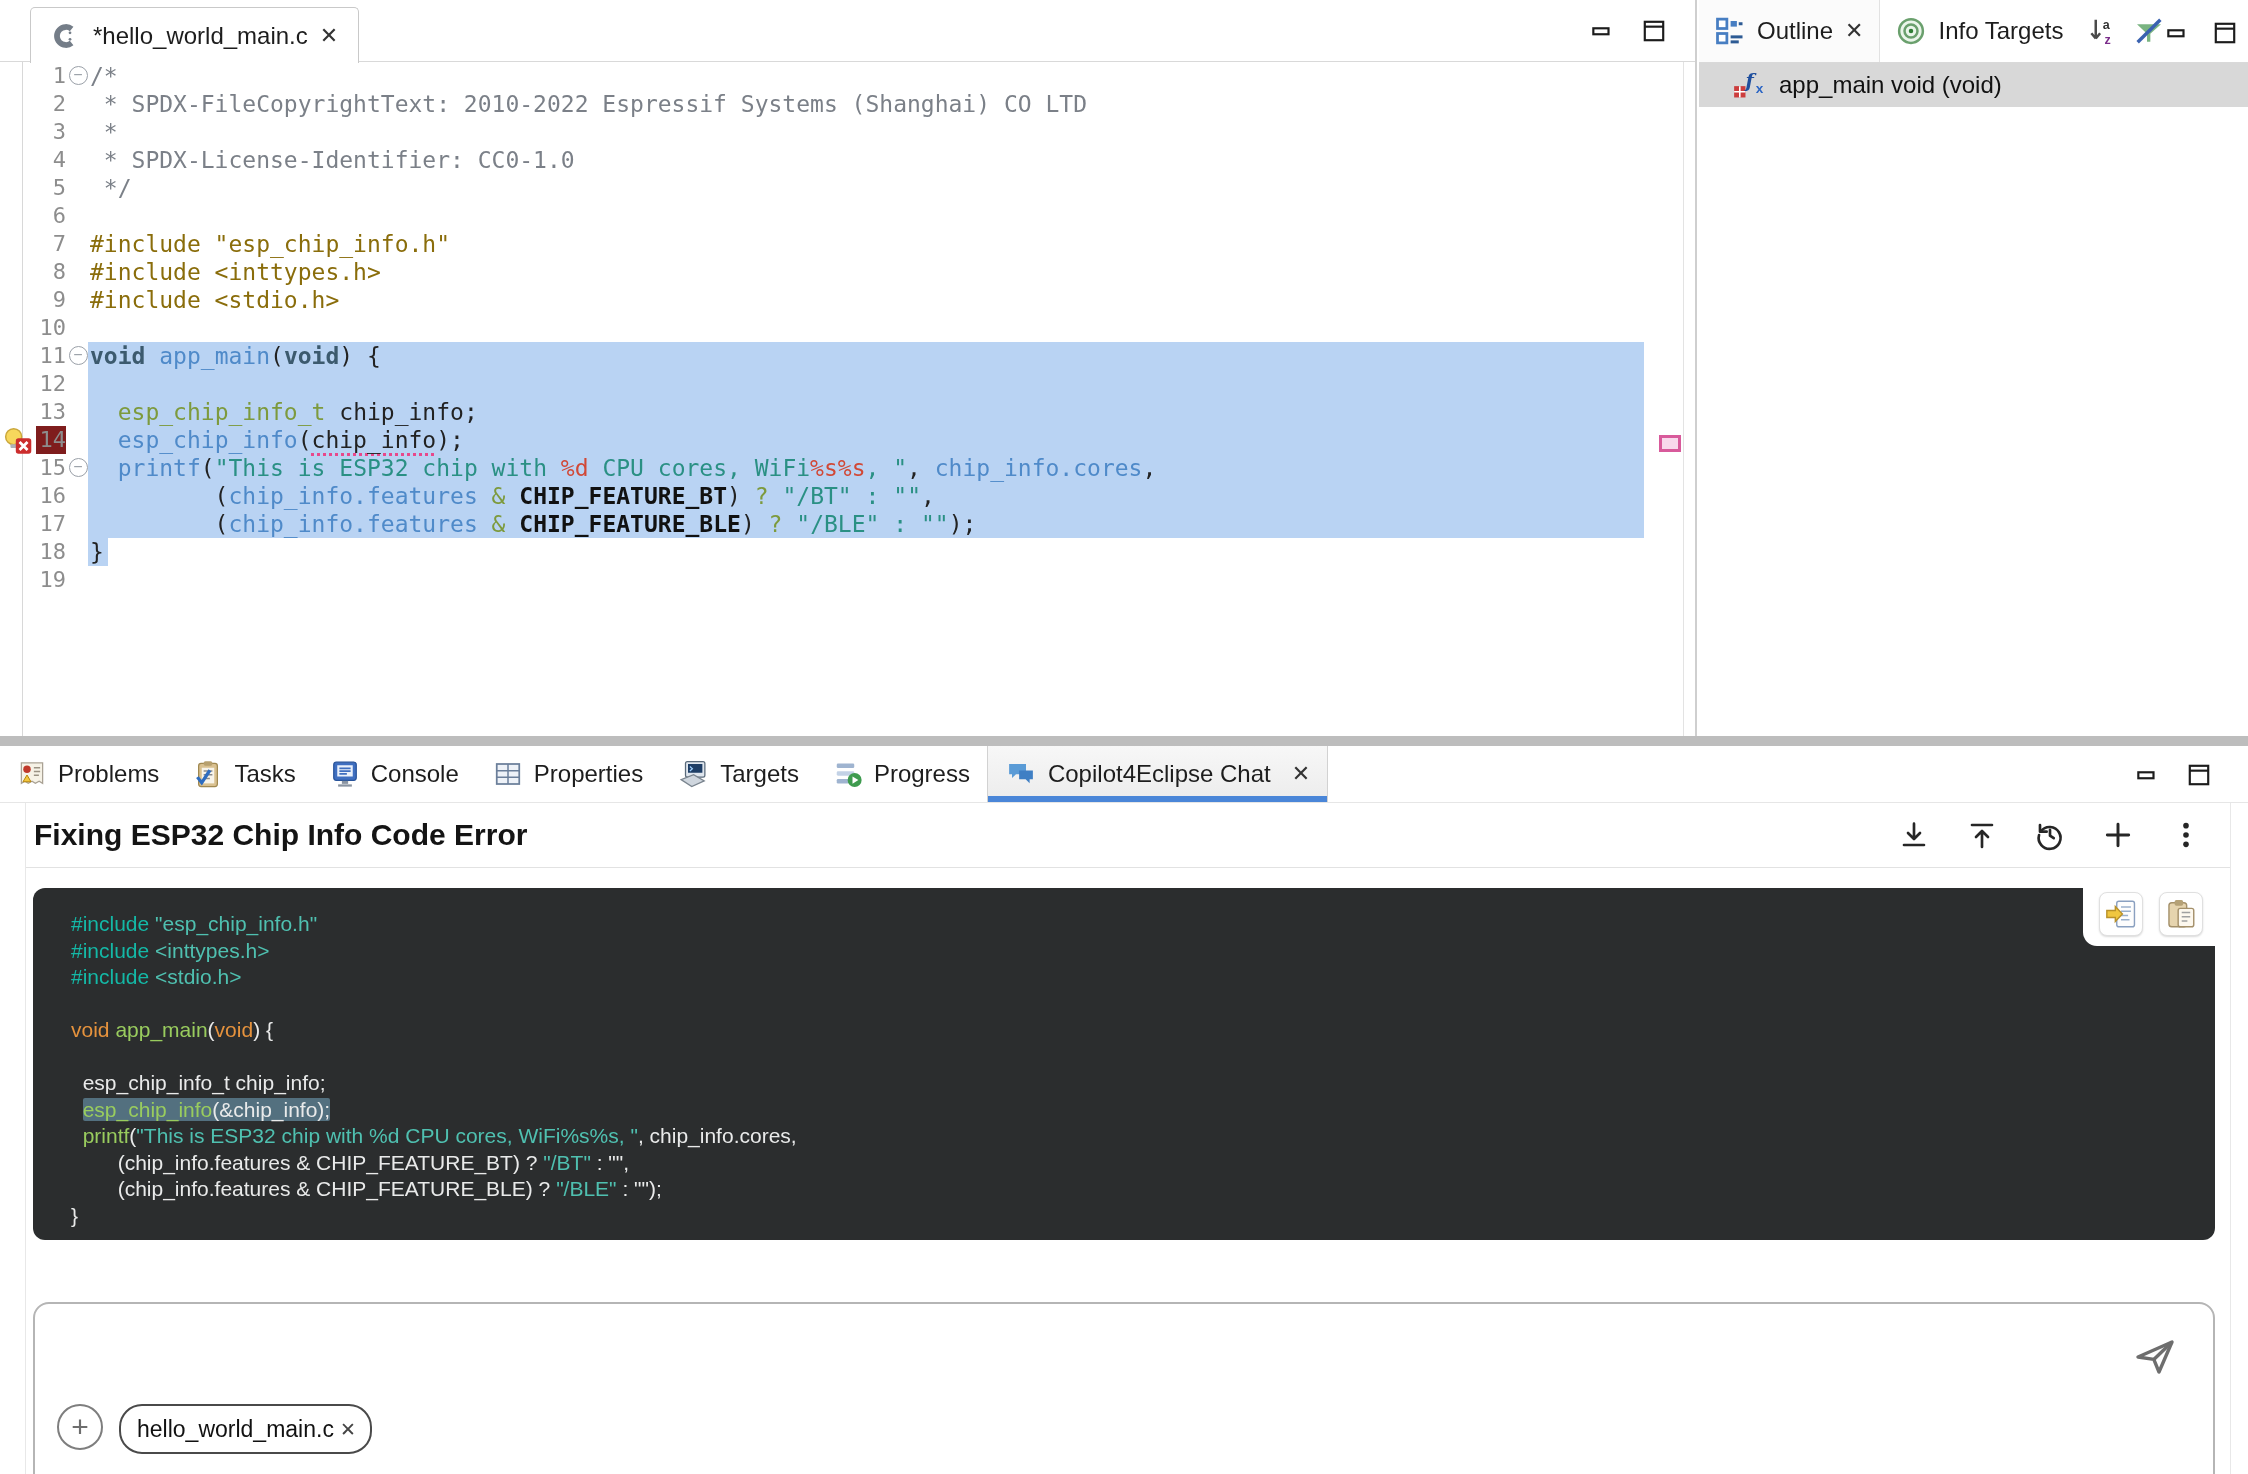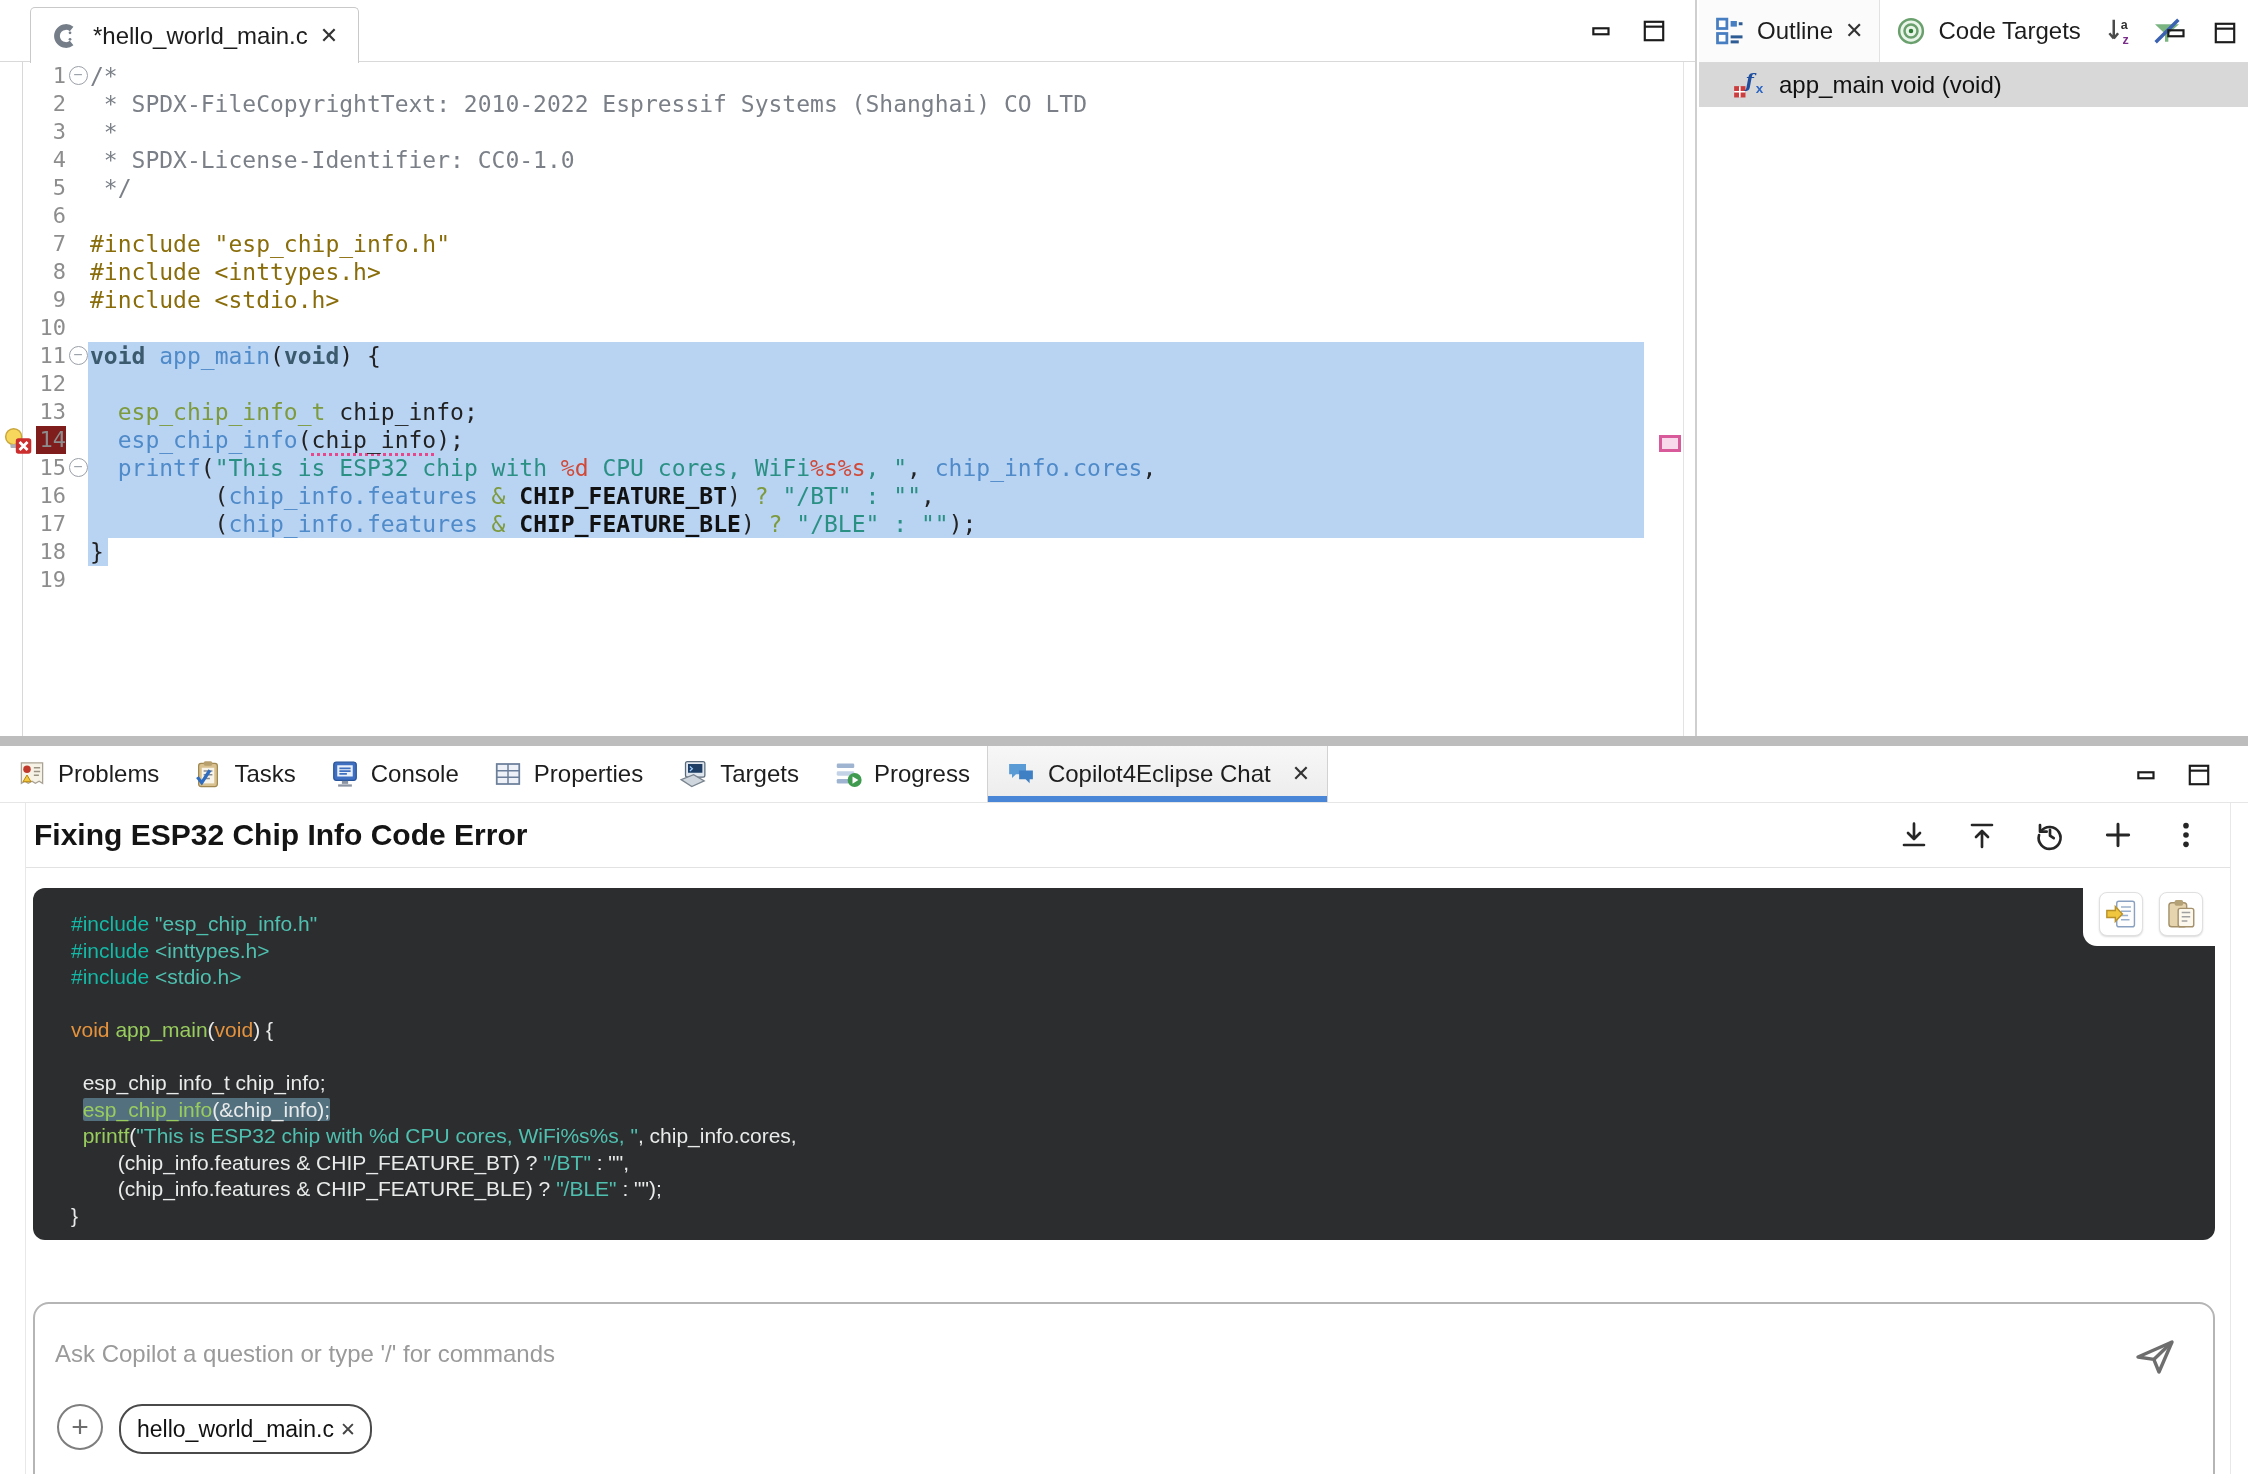--- a/index.html
+++ b/index.html
@@ -267,21 +267,21 @@
       <span class="closex">✕</span>
     </div>
     <div class="otab">
       <span>
           <svg width="30" height="30" viewBox="0 0 24 24">
             <circle cx="12" cy="12" r="9.5" fill="#eaf5ea" stroke="#6aa06d" stroke-width="2"></circle>
             <circle cx="12" cy="12" r="5.2" fill="none" stroke="#6aa06d" stroke-width="2"></circle>
             <circle cx="12" cy="12" r="1.8" fill="#2f7d34"></circle>
           </svg>
         </span>
-      <span>Code Targets</span>
+      <span>Info Targets</span>
     </div>
     <div class="otoolbar">
       <span>
           <svg width="30" height="32" viewBox="0 0 24 24">
             <path d="M7 3v15M7 18l-3.5-4.2M7 18l3.5-4.2" stroke="#4a4a4a" stroke-width="2" fill="none"></path>
             <text x="12.5" y="10" font-size="10" font-weight="bold" fill="#333" font-family="Liberation Sans,sans-serif">a</text>
             <text x="14" y="22" font-size="10" font-weight="bold" fill="#7b2d8b" font-family="Liberation Sans,sans-serif">z</text>
           </svg>
         </span>
       <span>
@@ -480,21 +480,20 @@
               <rect x="3.5" y="4" width="12.5" height="17" rx="2" fill="#e6d4ae" stroke="#a4906a"></rect>
               <rect x="7.5" y="2.2" width="6" height="4" rx="1.2" fill="#b5a176"></rect>
               <rect x="10" y="8" width="11" height="13" rx="1.5" fill="#fdf8ee" stroke="#a4906a"></rect>
               <path d="M12.5 11h6M12.5 14h6M12.5 17h4" stroke="#a0a0a0" stroke-width="1.1"></path>
             </svg>
           </span>
       </div>
     </div>
 
     <div class="input-box">
-      <span class="placeholder">Ask Copilot a question or type '/' for commands</span>
       <span class="send-btn">
           <svg width="48" height="48" viewBox="0 0 24 24" fill="none" stroke="#6e6e6e" stroke-width="1.7" stroke-linejoin="round">
             <path d="M3.5 12.5L20.5 5l-6.5 15-2.6-6.3z"></path>
             <path d="M20.5 5l-9.1 8.7"></path>
           </svg>
         </span>
       <span class="plus-btn">+</span>
       <span class="chip">
         <span>hello_world_main.c</span>
         <span class="closex">✕</span>

